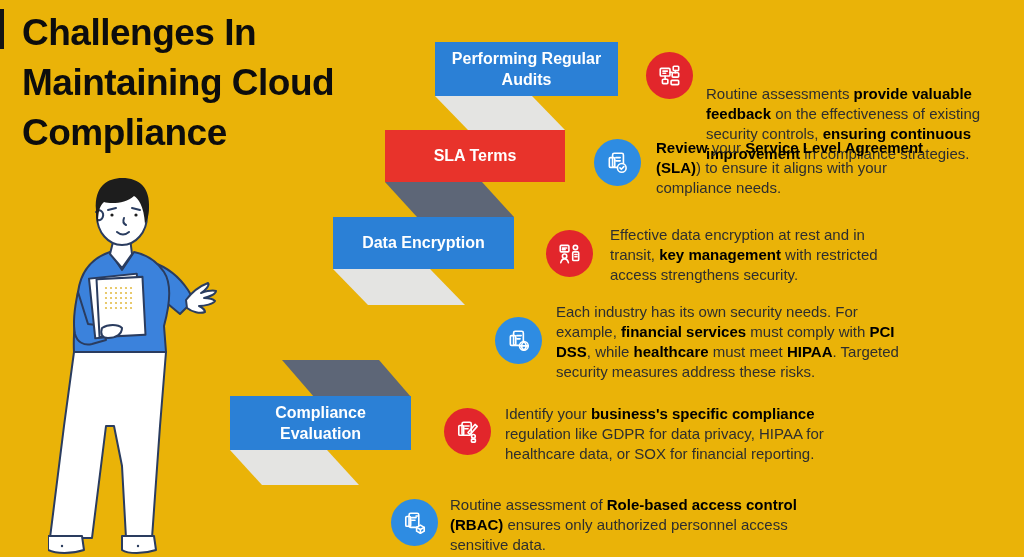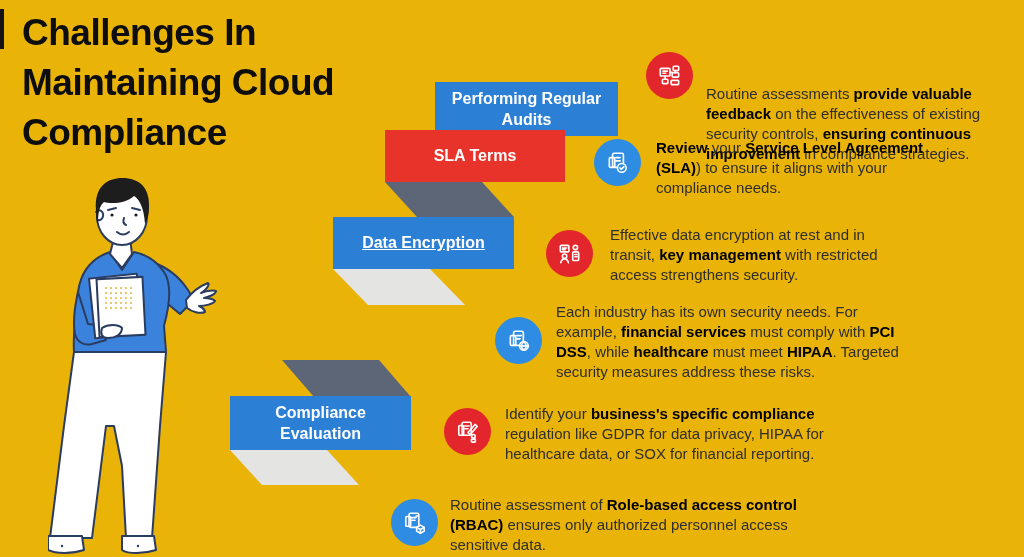--- a/index.html
+++ b/index.html
@@ -16,23 +16,23 @@
   .ribbons{position:absolute;left:0;top:0;z-index:1;}
   .rib-light{fill:var(--ribbon-light,#e4e4e2);}
   .rib-dark{fill:var(--ribbon-dark,#5d6677);}
   .step-box{
     position:absolute;z-index:2;display:flex;align-items:center;justify-content:center;
     text-align:center;color:#ffffff;font-weight:700;font-size:16px;line-height:1.32;
     white-space:pre-line;padding:0 4px;box-sizing:border-box;
   }
   .box-blue{background:var(--box-blue,#2b80d6);}
   .box-red{background:var(--box-red,#e8332b);}
-  .sb1{left:435px;top:42px;width:183px;height:54px;margin-top:40px;}
+  .sb1{left:435px;top:42px;width:183px;height:54px;}
   .sb2{left:385px;top:130px;width:180px;height:52px;}
-  .sb3{left:333px;top:217px;width:181px;height:52px;text-decoration:underline;}
+  .sb3{left:333px;top:217px;width:181px;height:52px;}
   .sb4{left:282px;top:304px;width:183px;height:56px;}
   .sb5{left:230px;top:396px;width:181px;height:54px;}
   .sb6{left:178px;top:484px;width:181px;height:52px;}
   .badge{
     position:absolute;z-index:2;width:47px;height:47px;border-radius:50%;
     display:flex;align-items:center;justify-content:center;
   }
   .badge-red{background:var(--icon-red,#e2262b);}
   .badge-blue{background:var(--icon-blue,#2e8ce2);}
   .bg1{left:646px;top:52px;}

